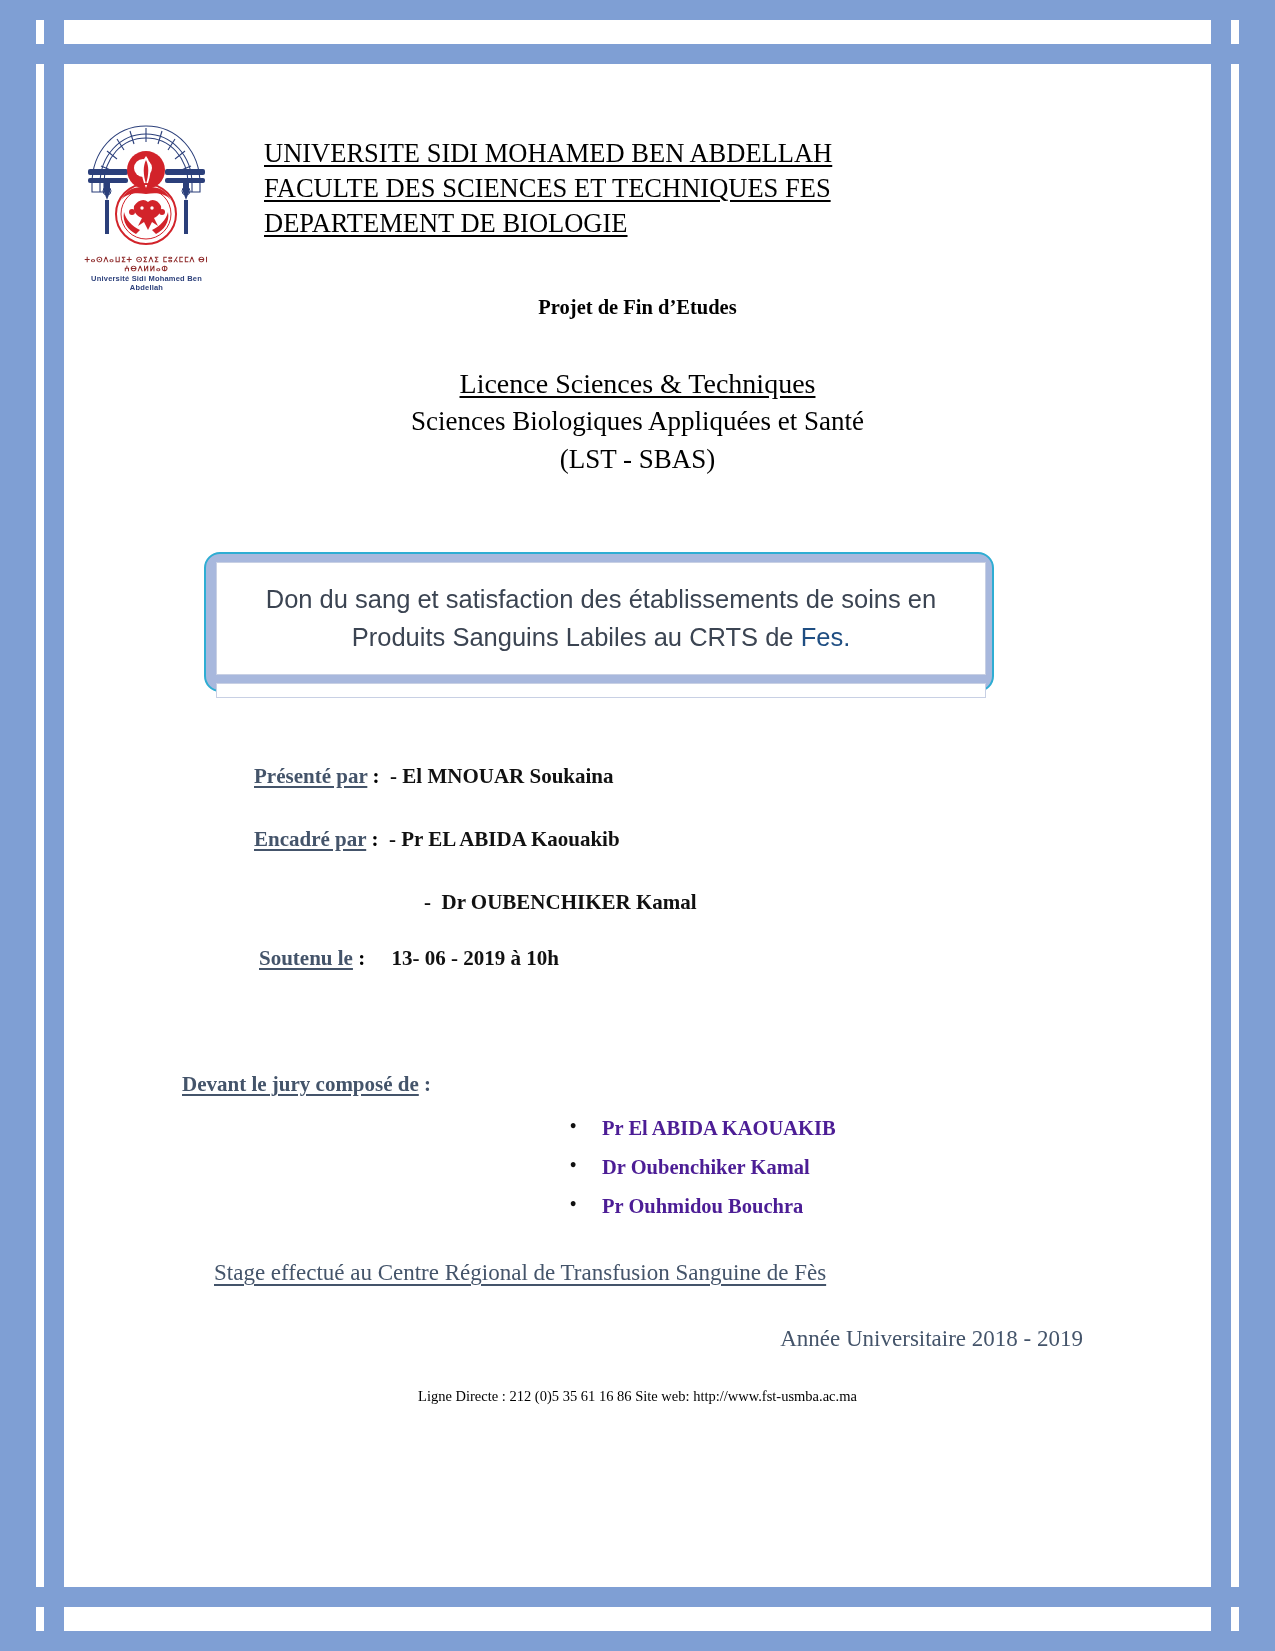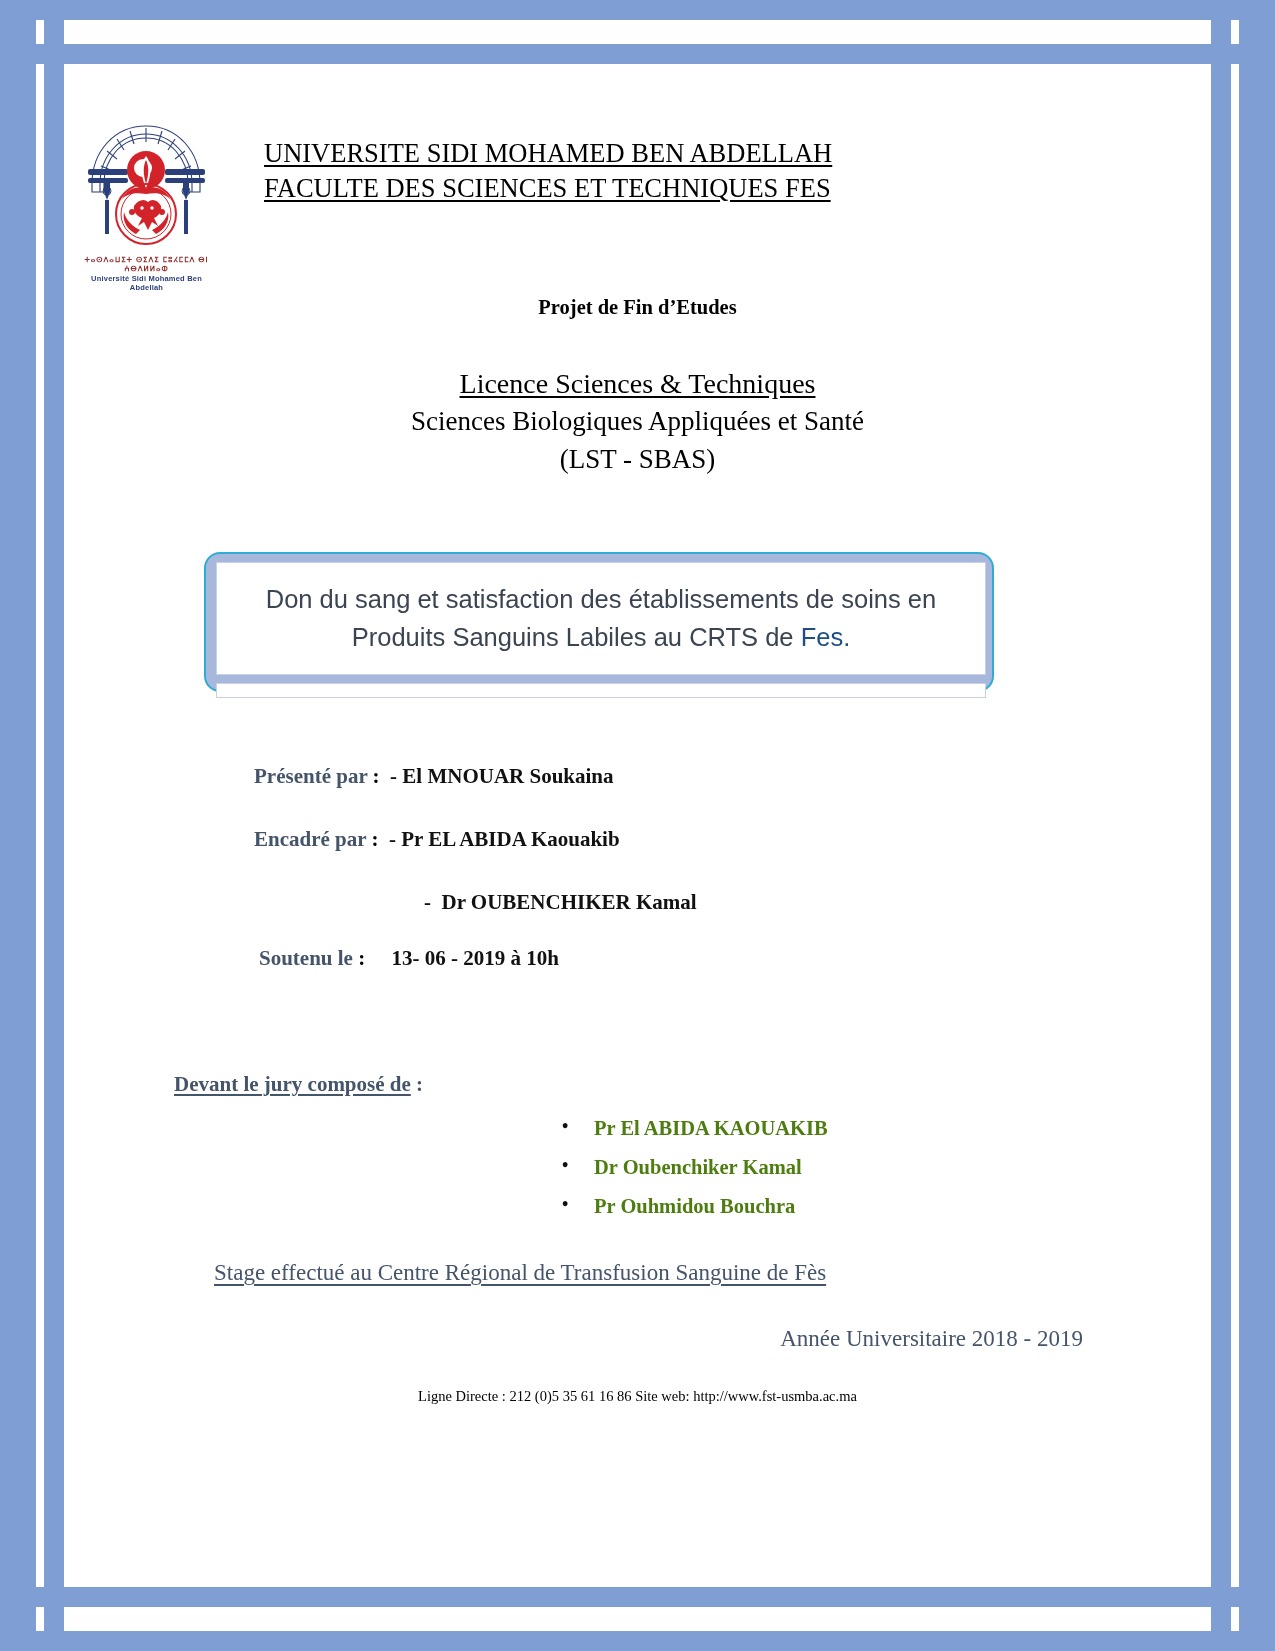--- a/index.html
+++ b/index.html
@@ -187,35 +187,36 @@
   .info-line {
     position: relative;
     font-size: 21px;
     font-weight: bold;
     line-height: 1.2;
     margin-bottom: 38px;
     white-space: pre;
   }
   .label {
     color: #44546a;
+    text-decoration: underline;
     text-underline-offset: 3px;
     font-weight: bold;
   }
   .colon { color: #000; font-weight: bold; }
   .value { color: #111; font-weight: bold; }
 
   .row-presente { padding-left: 190px; }
   .row-encadre  { padding-left: 190px; }
   .row-second   { padding-left: 360px; margin-bottom: 30px; }
   .row-soutenu  { padding-left: 195px; margin-bottom: 0; }
 
   
   .jury {
     position: absolute;
-    left: 0;
+    left: 8px;
     top: 1008px;
     width: 1147px;
   }
   .jury-title {
     padding-left: 110px;
     font-size: 21px;
     font-weight: bold;
     color: #44546a;
   }
   .jury-title .jt {
@@ -226,21 +227,21 @@
   .jury-list {
     margin: 12px 0 0 0;
     padding: 0;
     list-style: none;
   }
   .jury-list li {
     position: relative;
     padding-left: 530px;
     font-size: 20.5px;
     font-weight: bold;
-    color: #4d7c0f;
+    color: #4c1d95;
     line-height: 1.9;
   }
   .jury-list li::before {
     content: "\2022";
     position: absolute;
     left: 498px;
     font-size: 18px;
     color: #111;
   }
 
@@ -353,20 +354,21 @@
       </svg>
       <div class="logo-caption">
         <div class="tifinagh">ⵜⴰⵙⴷⴰⵡⵉⵜ ⵙⵉⴷⵉ ⵎⵓⵃⵎⵎⴷ ⴱⵏ ⵄⴱⴷⵍⵍⴰⵀ</div>
         <div>Université Sidi Mohamed Ben Abdellah</div>
       </div>
     </div>
 
     <div class="header-text">
       <div><span class="u">UNIVERSITE SIDI MOHAMED BEN ABDELLAH</span></div>
       <div><span class="u">FACULTE DES SCIENCES ET TECHNIQUES FES</span></div>
+      <div><span class="u">DEPARTEMENT DE BIOLOGIE</span></div>
     </div>
   </div>
 
   <div class="pfe">Projet de Fin d’Etudes</div>
 
   <div class="degree">
     <div class="l1"><span>Licence Sciences &amp; Techniques</span></div>
     <div class="l2">Sciences Biologiques Appliquées et Santé</div>
     <div class="l3">(LST - SBAS)</div>
   </div>

